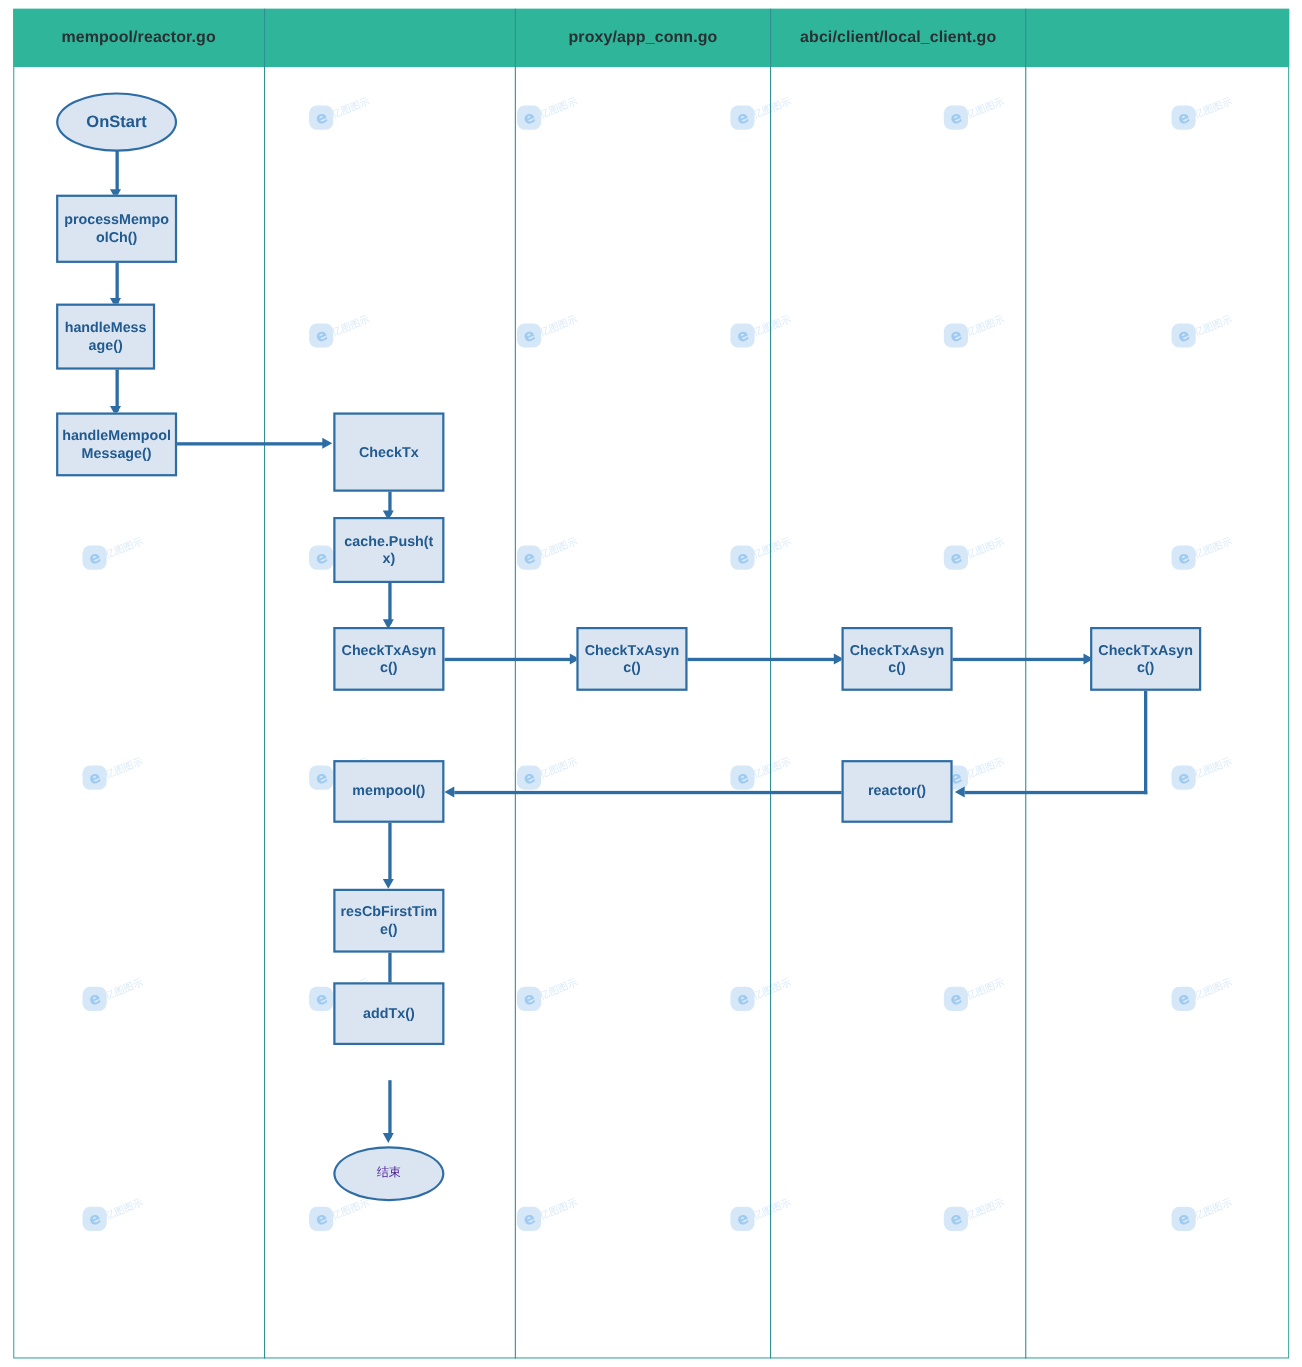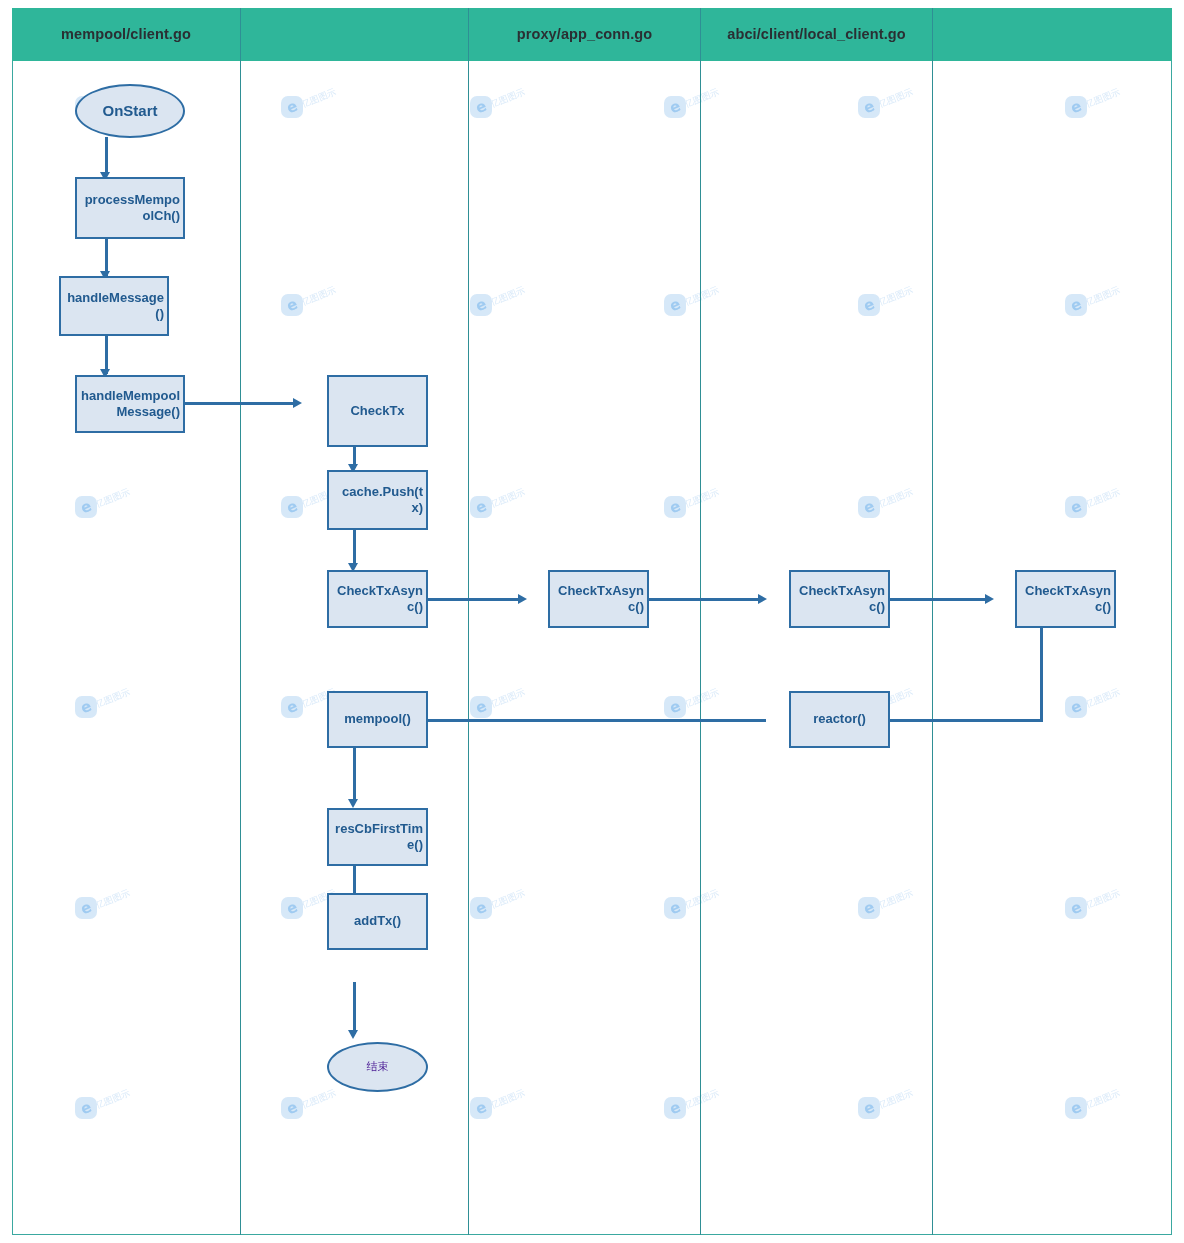--- a/index.html
+++ b/index.html
@@ -92,24 +92,23 @@
     box-sizing: border-box;
     background: #dbe5f1;
     border: 2px solid #2e6da4;
     color: #215a8f;
     font-weight: bold;
     font-size: 13px;
     line-height: 1.25;
     display: flex;
     align-items: center;
     justify-content: center;
-    text-align: right;
+    text-align: center;
     padding: 2px 3px;
     word-break: break-all;
-    margin-left: 24px;
   }
   .node.ellipse {
     border-radius: 50%;
     font-size: 15px;
   }
   .node.ellipse.end-node {
     font-weight: normal;
     font-size: 11px;
     color: #4c1d95;
   }
@@ -366,21 +365,21 @@
         </div>
         <div class="wm-text">亿图图示</div>
       </div>
     </div>
 
   <div class="lane-col-divider" style="left:240px;"></div>
   <div class="lane-col-divider" style="left:468px;"></div>
   <div class="lane-col-divider" style="left:700px;"></div>
   <div class="lane-col-divider" style="left:932px;"></div>
 
-  <div class="lane-head" style="left:12px;  width:228px;">mempool/client.go</div>
+  <div class="lane-head" style="left:12px;  width:228px;">mempool/reactor.go</div>
   <div class="lane-head" style="left:469px; width:231px;">proxy/app_conn.go</div>
   <div class="lane-head" style="left:701px; width:231px;">abci/client/local_client.go</div>
 
   <div class="edge v" style="left:105px; top:137px; height:38px;"></div>
   <div class="arrow down" style="left:100px; top:172px;"></div>
 
   <div class="edge v" style="left:105px; top:238px; height:38px;"></div>
   <div class="arrow down" style="left:100px; top:271px;"></div>
 
   <div class="edge v" style="left:105px; top:335px; height:39px;"></div>
@@ -417,21 +416,21 @@
   <div class="edge v" style="left:353px; top:866px; height:56px;"></div>
   <div class="arrow down" style="left:348px; top:918px;"></div>
 
   <div class="edge v" style="left:353px; top:982px; height:52px;"></div>
   <div class="arrow down" style="left:348px; top:1030px;"></div>
 
   <div class="node ellipse" style="left:51px; top:84px; width:110px; height:54px;">OnStart</div>
 
   <div class="node" style="left:51px; top:177px; width:110px; height:62px;">processMempoolCh()</div>
 
-  <div class="node" style="left:35px; top:276px; width:110px; height:60px;">handleMessage()</div>
+  <div class="node" style="left:51px; top:276px; width:90px; height:60px;">handleMessage()</div>
 
   <div class="node" style="left:51px; top:375px; width:110px; height:58px;">handleMempoolMessage()</div>
 
   <div class="node" style="left:303px; top:375px; width:101px; height:72px;">CheckTx</div>
 
   <div class="node" style="left:303px; top:470px; width:101px; height:60px;">cache.Push(tx)</div>
 
   <div class="node" style="left:303px; top:570px; width:101px; height:58px;">CheckTxAsync()</div>
 
   <div class="node" style="left:524px; top:570px; width:101px; height:58px;">CheckTxAsync()</div>

